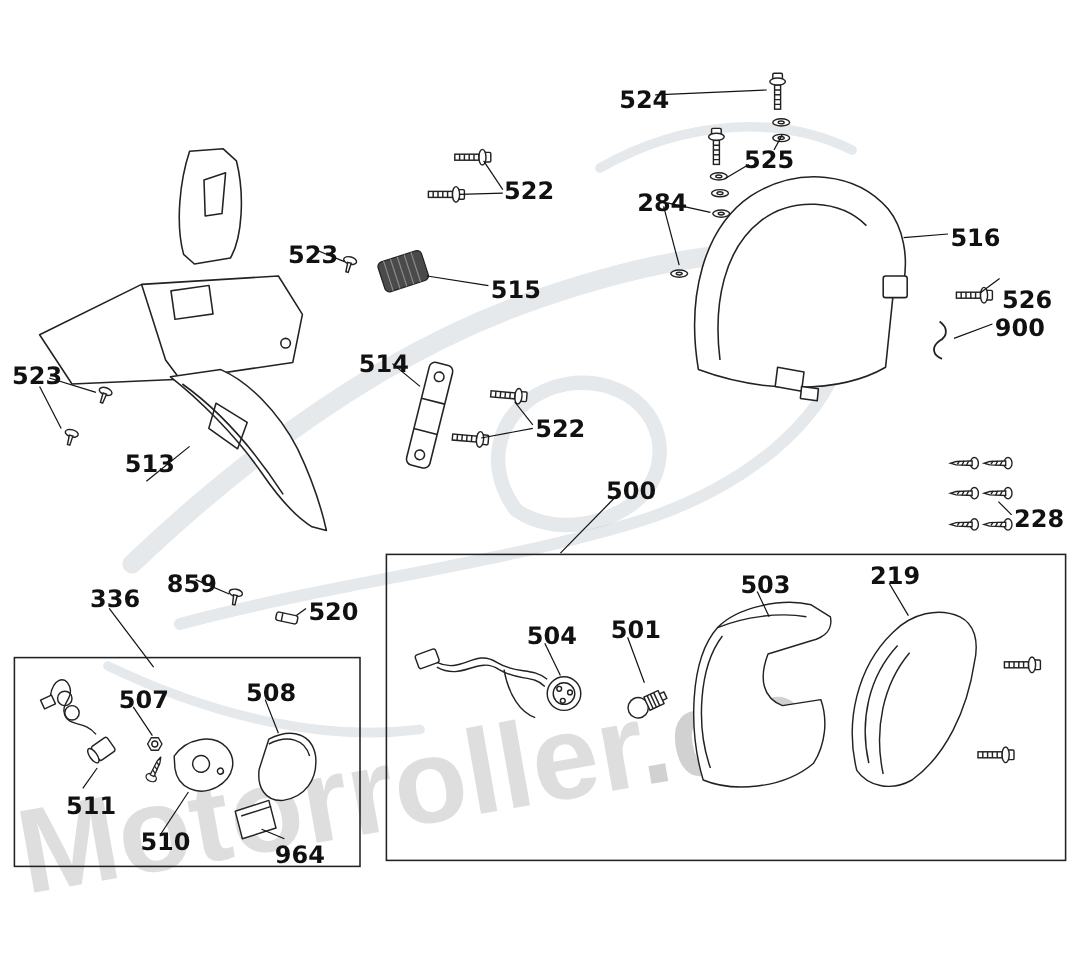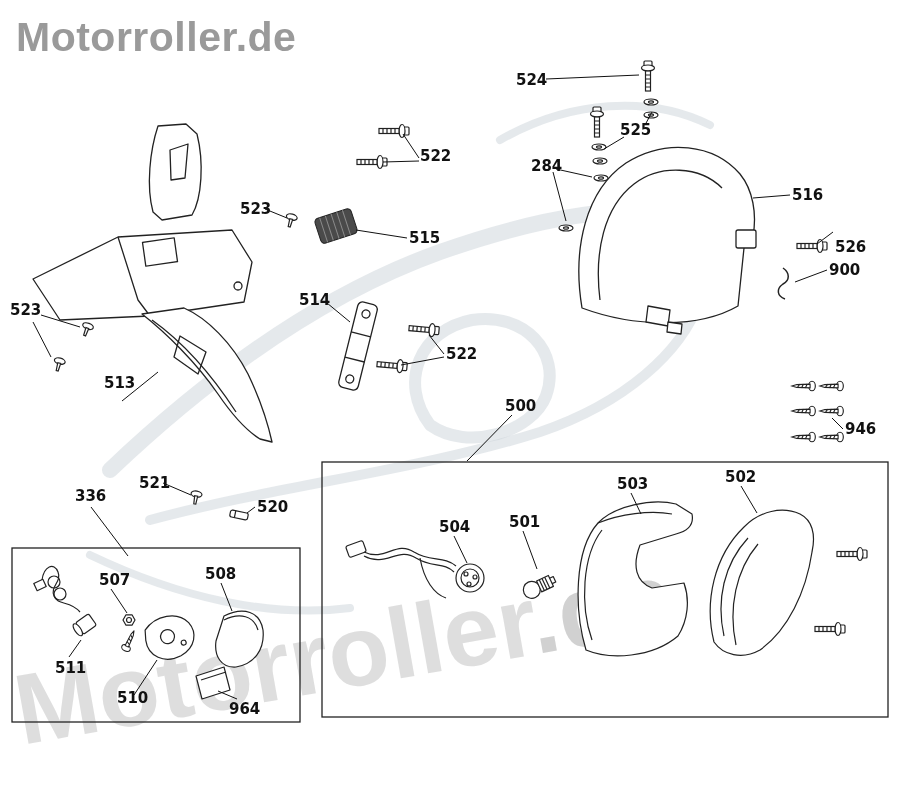--- a/index.html
+++ b/index.html
@@ -3,28 +3,27 @@
 <meta charset="utf-8">
 <style>
   html,body{margin:0;padding:0;background:#fff;}
   #stage{position:relative;width:900px;height:800px;background:#ffffff;overflow:hidden;
          font-family:"DejaVu Sans",sans-serif;}
   #diagram-svg{position:absolute;left:0;top:0;z-index:2;}
   #brand-logo{position:absolute;left:16px;top:14px;z-index:3;
               font-family:"Liberation Sans",sans-serif;font-weight:bold;
               font-size:41px;letter-spacing:0.5px;color:#9a9a9a;}
   .callout{position:absolute;z-index:4;font-family:"DejaVu Sans",sans-serif;
-           font-weight:bold;font-size:15px;color:#111;}
+           font-weight:bold;font-size:20px;color:#111;}
 </style>
 </head>
 <body>
 
 <div id="stage">
 
-  <div id="brand-logo">Motorroller.de</div>
 
   <svg id="diagram-svg" width="900" height="800" viewBox="0 0 900 800">
 
     <defs>
       <g id="bolt">
         <rect x="-4" y="-9" width="8" height="6" rx="1"></rect>
         <ellipse cx="0" cy="-2" rx="6.5" ry="3"></ellipse>
         <rect x="-2.5" y="1" width="5" height="20"></rect>
         <path d="M-2.5,5 h5 M-2.5,9 h5 M-2.5,13 h5 M-2.5,17 h5" fill="none"></path>
       </g>
@@ -225,27 +224,27 @@
   <div class="callout" style="left:792px;top:186px">516</div>
   <div class="callout" style="left:240px;top:200px">523</div>
   <div class="callout" style="left:409px;top:229px">515</div>
   <div class="callout" style="left:835px;top:238px">526</div>
   <div class="callout" style="left:829px;top:261px">900</div>
   <div class="callout" style="left:10px;top:301px">523</div>
   <div class="callout" style="left:299px;top:291px">514</div>
   <div class="callout" style="left:446px;top:345px">522</div>
   <div class="callout" style="left:104px;top:374px">513</div>
   <div class="callout" style="left:505px;top:397px">500</div>
-  <div class="callout" style="left:845px;top:420px">946</div>
-  <div class="callout" style="left:139px;top:474px">521</div>
+  <div class="callout" style="left:845px;top:420px">228</div>
+  <div class="callout" style="left:139px;top:474px">859</div>
   <div class="callout" style="left:257px;top:498px">520</div>
   <div class="callout" style="left:75px;top:487px">336</div>
   <div class="callout" style="left:99px;top:571px">507</div>
   <div class="callout" style="left:205px;top:565px">508</div>
   <div class="callout" style="left:55px;top:659px">511</div>
   <div class="callout" style="left:117px;top:689px">510</div>
   <div class="callout" style="left:229px;top:700px">964</div>
   <div class="callout" style="left:439px;top:518px">504</div>
   <div class="callout" style="left:509px;top:513px">501</div>
   <div class="callout" style="left:617px;top:475px">503</div>
-  <div class="callout" style="left:725px;top:468px">502</div>
+  <div class="callout" style="left:725px;top:468px">219</div>
 
 </div>
 
 </body></html>

